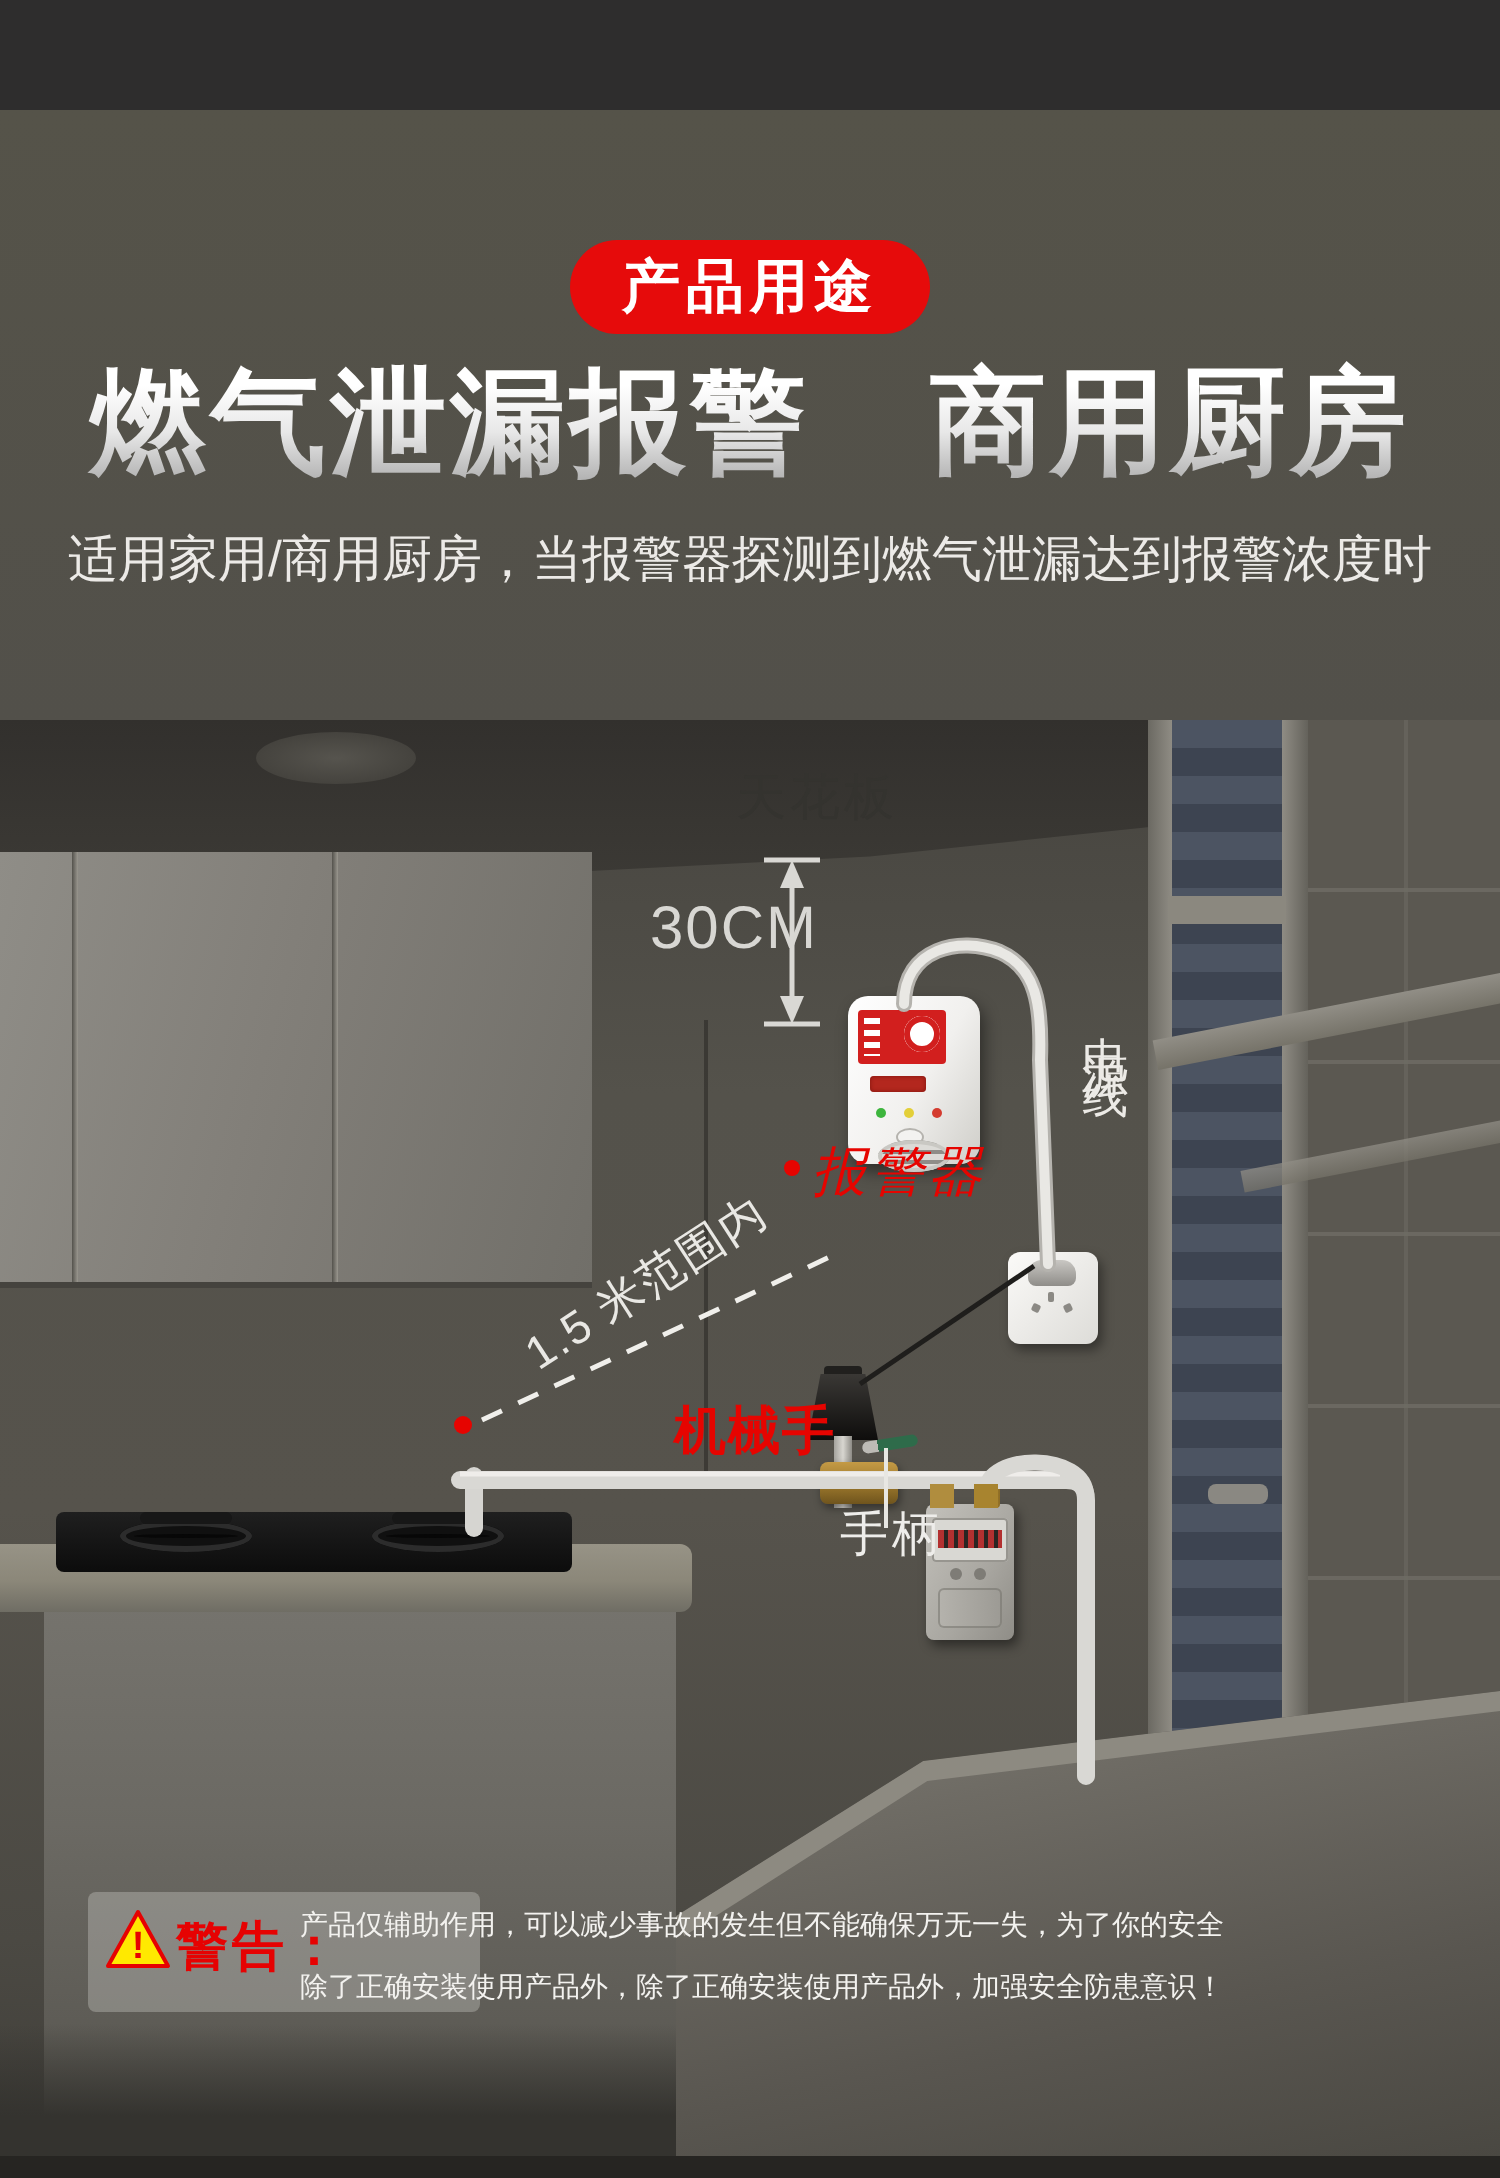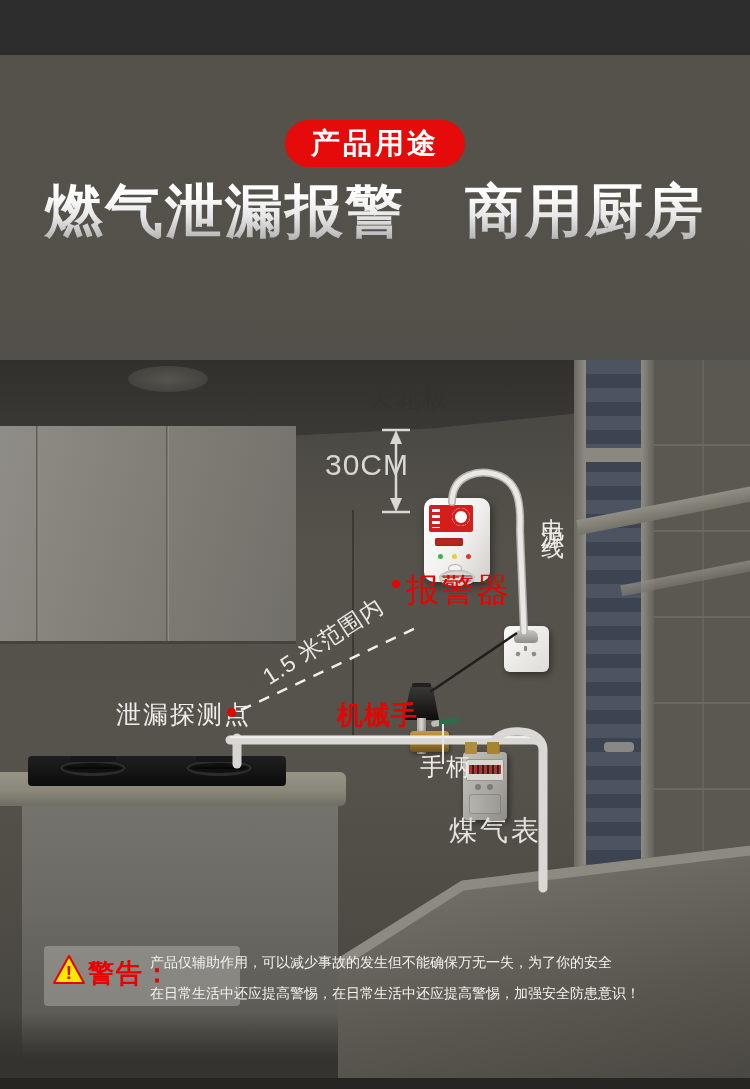--- a/index.html
+++ b/index.html
@@ -121,21 +121,21 @@
             background:linear-gradient(168deg,#807d75 4%,#6e6b64 30%,#595650 68%,#4a4842 100%); }
   .island .edge { position:absolute; left:0; top:0; width:100%; height:100%;
                   clip-path:polygon(0 52%, 30% 21%, 100% 7%, 100% 11%, 30.5% 25%, 1% 56%);
                   background:#8d8a81; }
 
   
   .lbl { position:absolute; white-space:nowrap; z-index:8; }
   .lbl-ceiling { left:368px; top:22px; font-size:25px; color:#34332f; letter-spacing:2px; }
   .lbl-30cm { left:325px; top:88px; font-size:30px; color:#d8d7d3; letter-spacing:1px; }
   .lbl-cord { left:538px; top:140px; font-size:23px; color:#eceae6; writing-mode:vertical-rl; letter-spacing:9px; }
-  .lbl-alarm { left:406px; top:208px; font-size:33px; color:#e60400; letter-spacing:2px; }
+  .lbl-alarm { left:406px; top:208px; font-size:27px; color:#e60400; letter-spacing:2px;font-style:italic; }
   .lbl-socket { left:493px; top:318px; font-size:25px; color:#eeedea; letter-spacing:2px; }
   .lbl-detect { left:116px; top:338px; font-size:25px; color:#eeedea; letter-spacing:2px; }
   .lbl-range { left:254px; top:266px; font-size:23px; color:#e9e8e4; letter-spacing:1px; transform:rotate(-33deg); }
   .lbl-manip { left:337px; top:338px; font-size:26px; color:#e60400; letter-spacing:1px; font-weight:bold; }
   .lbl-handle { left:420px; top:391px; font-size:24px; color:#eeedea; letter-spacing:2px; }
   .lbl-meter { left:449px; top:452px; font-size:28px; color:#e4e3df; letter-spacing:3px; }
   .dot { position:absolute; border-radius:50%; background:#e60400; z-index:8; }
   .dot-alarm { left:392px; top:220px; width:8px; height:8px; }
   .dot-detect { left:227px; top:348px; width:9px; height:9px; }
 
@@ -154,20 +154,21 @@
 <body>
 
 <div class="page">
 
   <div class="topbar"></div>
 
   <div class="header">
     <div class="badge">产品用途</div>
     <div class="big-title">燃气泄漏报警　商用厨房</div>
     <div class="subtitle">
+      <div>适用家用/商用厨房，当报警器探测到燃气泄漏达到报警浓度时</div>
     </div>
   </div>
 
   <div class="photo">
 
     <div class="ceiling"></div>
     <div class="ceiling-light"></div>
     <div class="wall-corner"></div>
 
     <div class="cabinet">
@@ -272,35 +273,33 @@
 
     <div class="island">
       <div class="edge"></div>
     </div>
 
     <div class="lbl lbl-ceiling">天花板</div>
     <div class="lbl lbl-30cm">30CM</div>
     <div class="lbl lbl-cord">电源线</div>
     <div class="dot dot-alarm"></div>
     <div class="lbl lbl-alarm">报警器</div>
-    <div class="lbl lbl-detect">泄漏探测点</div>
     <div class="dot dot-detect"></div>
     <div class="lbl lbl-range">1.5 米范围内</div>
     <div class="lbl lbl-manip">机械手</div>
     <div class="lbl lbl-handle">手柄</div>
-    <div class="lbl lbl-meter">煤气表</div>
 
     <div class="warnbox"></div>
     <div class="warn-icon">
       <svg width="34" height="32" viewBox="0 0 34 32">
         <polygon points="17,2 32,29 2,29" fill="#ffe900" stroke="#e60202" stroke-width="2" stroke-linejoin="round"></polygon>
         <text x="17" y="25" text-anchor="middle" font-size="19" font-weight="bold" fill="#e60202" font-family="Liberation Sans, sans-serif">!</text>
       </svg>
     </div>
     <div class="warn-label">警告：</div>
     <div class="warn-text">
       <div>产品仅辅助作用，可以减少事故的发生但不能确保万无一失，为了你的安全</div>
-      <div>在日常生活中还应提高警惕，在日常生活中还应提高警惕，加强安全防患意识！</div>
+      <div>除了正确安装使用产品外，除了正确安装使用产品外，加强安全防患意识！</div>
     </div>
   </div>
 
   <div class="bottombar"></div>
 </div>
 
 </body></html>

